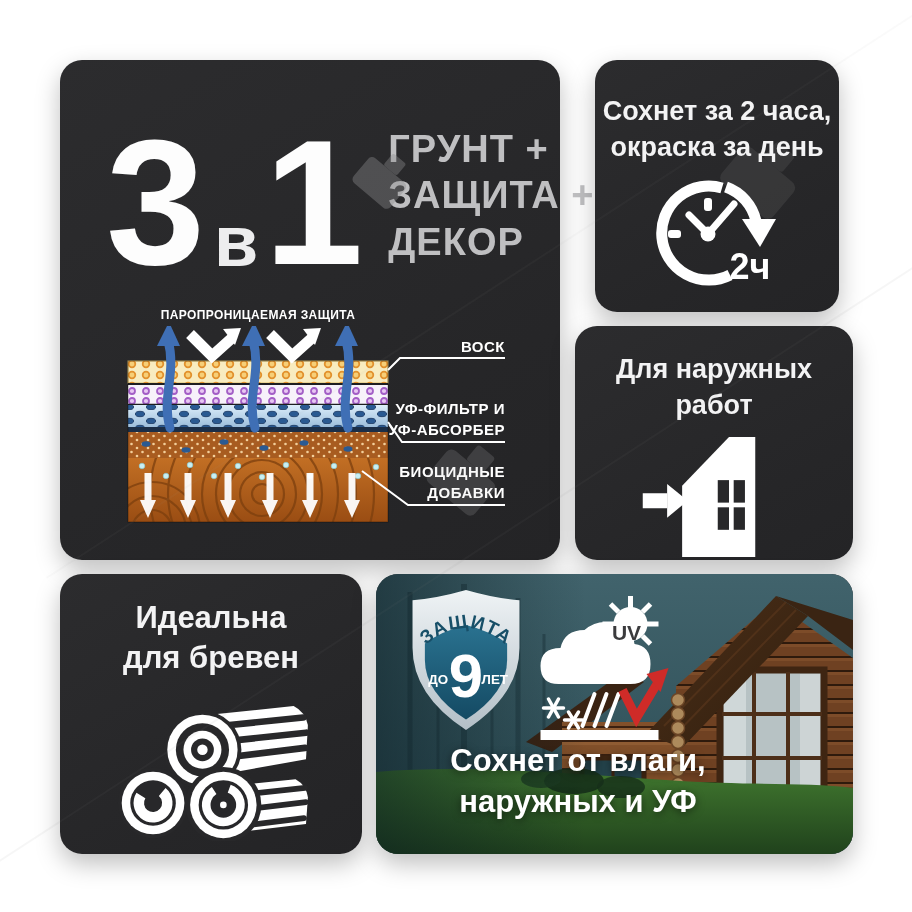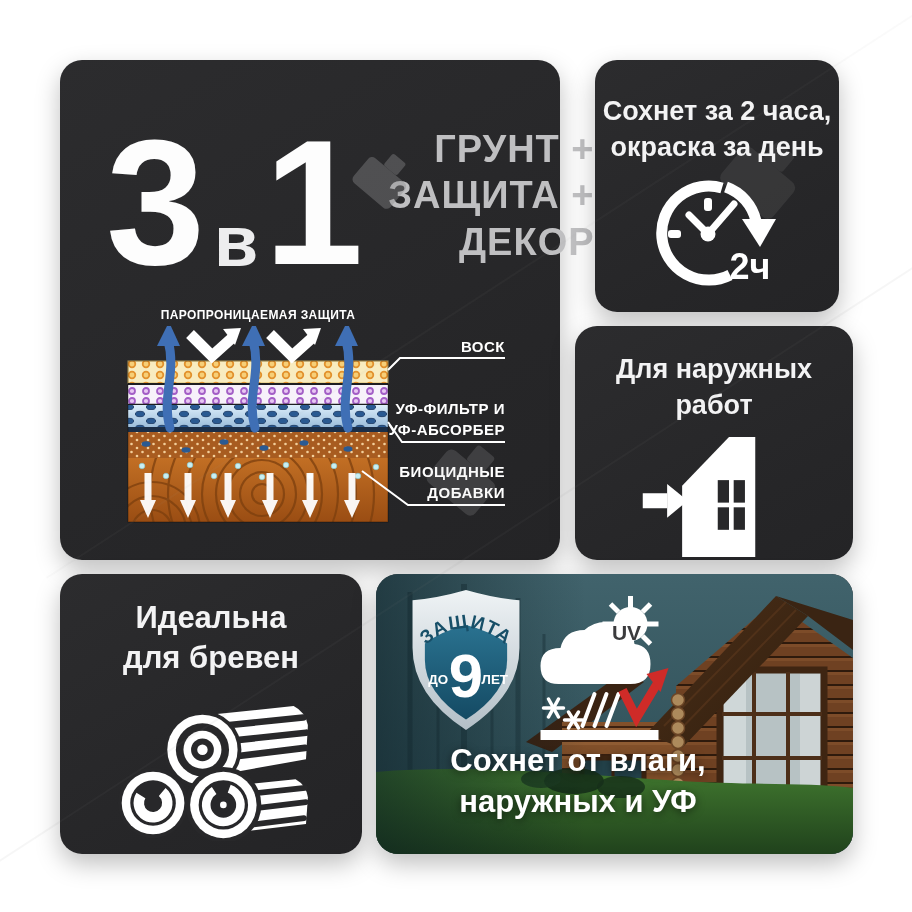--- a/index.html
+++ b/index.html
@@ -11,21 +11,21 @@
   #card-dry {left:575px;top:60px;width:244px;height:252px;margin-left:20px;}
   #card-ext {left:575px;top:326px;width:278px;height:234px;}
   #card-logs{left:60px;top:574px;width:302px;height:280px;}
   #card-photo{left:376px;top:574px;width:477px;height:280px;overflow:hidden;}
 
   
   #trio{position:absolute;left:46px;top:66px;display:flex;align-items:flex-end;}
   .big-num{font-size:178px;line-height:.78;font-weight:700;color:#fdfdfd;letter-spacing:-5px;}
   .small-v{font-size:72px;line-height:.80;font-weight:700;color:#ededee;margin:0 6px 2px 14px;}
   .benefits{margin:0 0 8px 30px;font-size:38px;font-weight:700;color:#bfbfc1;
-            line-height:1.22;letter-spacing:1px;white-space:nowrap;text-align:right;}
+            line-height:1.22;letter-spacing:1px;white-space:nowrap;}
 
   #diag-title{position:absolute;left:64px;top:248px;width:268px;text-align:center;
               color:#fff;font-weight:700;font-size:12px;letter-spacing:.4px;}
   #diag{position:absolute;left:52px;top:266px;}
   #diag text{font-weight:700;fill:#ffffff;font-size:15px;letter-spacing:.5px;
              font-family:"Liberation Sans","DejaVu Sans",sans-serif;}
 
   .card-title{color:#f3f3f4;font-weight:700;text-align:center;}
   #card-dry .card-title{font-size:27px;line-height:1.32;margin-top:34px;}
   #card-ext .card-title{font-size:27px;line-height:1.32;margin-top:26px;}

